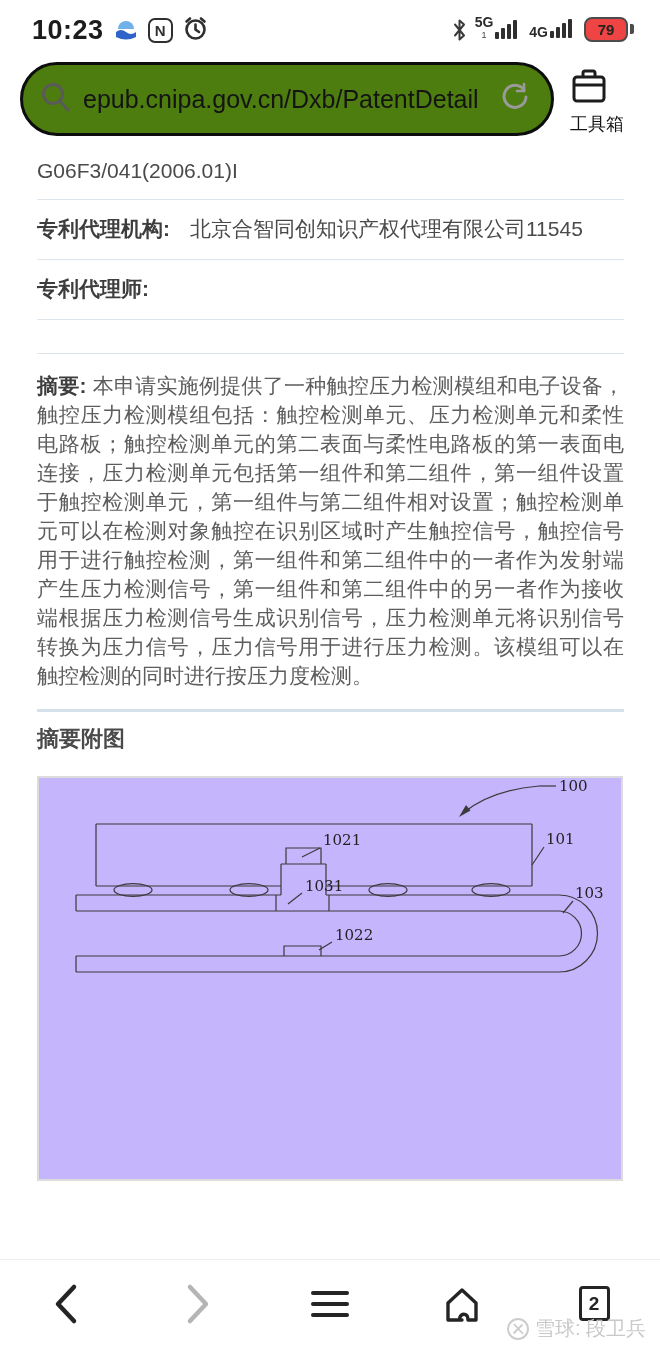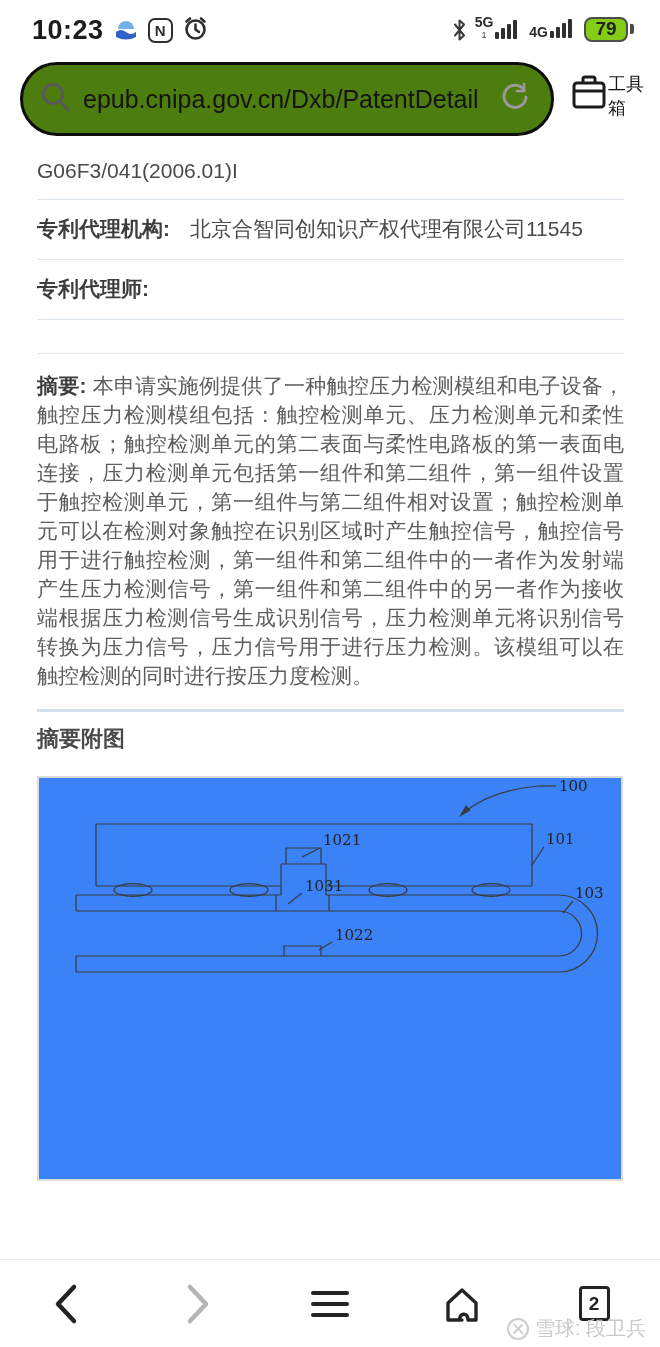--- a/index.html
+++ b/index.html
@@ -10,41 +10,41 @@
   .sb-left { display:flex; align-items:center; gap:9px; }
   .sb-time { font-size:27px; font-weight:700; color:#1c1c1c; letter-spacing:.5px; }
   .sb-weather { width:26px; height:26px; border-radius:8px; overflow:hidden; position:relative; }
   .sb-nfc { width:25px; height:25px; border:2.5px solid #2f2f2f; border-radius:7px; display:flex; align-items:center; justify-content:center; font-size:15px; font-weight:700; color:#2f2f2f; }
   .sb-right { display:flex; align-items:flex-start; gap:8px; }
   .net { display:flex; align-items:flex-end; gap:2px; }
   .net-lab { display:flex; flex-direction:column; align-items:center; line-height:1; }
   .net-lab .g { font-size:14px; font-weight:700; color:#2a2a2a; }
   .net-lab .sim { font-size:9px; color:#444; margin-top:2px; }
   .battery { display:flex; align-items:center; margin-top:2px; }
-  .batt-body { min-width:44px; height:25px; border:2.5px solid #4c4c4c; border-radius:8px; background:#84cc16; display:flex; align-items:center; justify-content:center; font-size:19px; font-weight:700; color:#222; padding:0 4px; }
+  .batt-body { min-width:44px; height:25px; border:2.5px solid #4c4c4c; border-radius:8px; background:#ef4444; display:flex; align-items:center; justify-content:center; font-size:15px; font-weight:700; color:#222; padding:0 4px; }
   .batt-nub { width:4px; height:10px; background:#4c4c4c; border-radius:0 2px 2px 0; margin-left:2px; }
 
   
   .urlrow { display:flex; align-items:flex-start; padding:8px 16px 6px 20px; gap:16px; }
   .urlpill { flex:1; height:74px; border:3.5px solid #0d0d0d; border-radius:38px; display:flex; align-items:center; padding:0 20px 0 16px; background:#4d7c0f; }
   .url-text { flex:1; font-size:25px; color:#141414; margin-left:10px; white-space:nowrap; overflow:hidden; }
-  .toolbox { width:74px; display:flex; flex-direction:row; align-items:center; padding-top:6px; }
+  .toolbox { width:74px; display:flex; flex-direction:column; padding-top:6px; }
   .toolbox-label { font-size:18px; color:#141414; margin-top:4px; }
 
   
   .content { padding:2px 36px 0 37px; }
   .row { display:flex; padding:15px 0 16px; border-bottom:1px solid #dde5ec; }
   .row-label { width:153px; flex:none; font-size:21px; font-weight:700; color:#3d3d3d; }
   .row-value { flex:1; font-size:21px; color:#4a4a4a; }
   .row-empty { height:34px; border-bottom:1px solid #dde5ec; }
   .abstract { margin-top:17px; font-size:21px; line-height:29px; color:#5d5d5d; text-align:justify; }
   .abstract b { color:#3d3d3d; }
   .sec-divider { height:3px; background:#d6e0ea; margin-top:19px; }
   .fig-heading { font-size:22px; font-weight:700; color:#4a4a4a; margin-top:12px; }
-  .figure-box { margin-top:22px; width:586px; height:405px; border:2px solid #dcdcdc; background:#3b82f6; }
+  .figure-box { margin-top:22px; width:586px; height:405px; border:2px solid #dcdcdc; background:#c4b5fd; }
   .figure-box svg text { font-family:"DejaVu Serif","Liberation Serif",serif; font-size:15px; fill:#222; }
 
   
   .bottomnav { position:absolute; left:0; bottom:0; width:660px; height:88px; background:#fff; border-top:1px solid #ececec; display:flex; align-items:center; justify-content:space-around; }
   .nav-btn { width:60px; height:60px; display:flex; align-items:center; justify-content:center; }
   .tabbox { width:31px; height:35px; border:3.2px solid #242424; border-radius:4px; display:flex; align-items:center; justify-content:center; font-size:19px; font-weight:700; color:#242424; }
 
   .watermark { position:absolute; right:14px; bottom:5px; display:flex; align-items:center; gap:5px; color:#c9c9c9; font-size:20px; }
 </style>
 </head>

